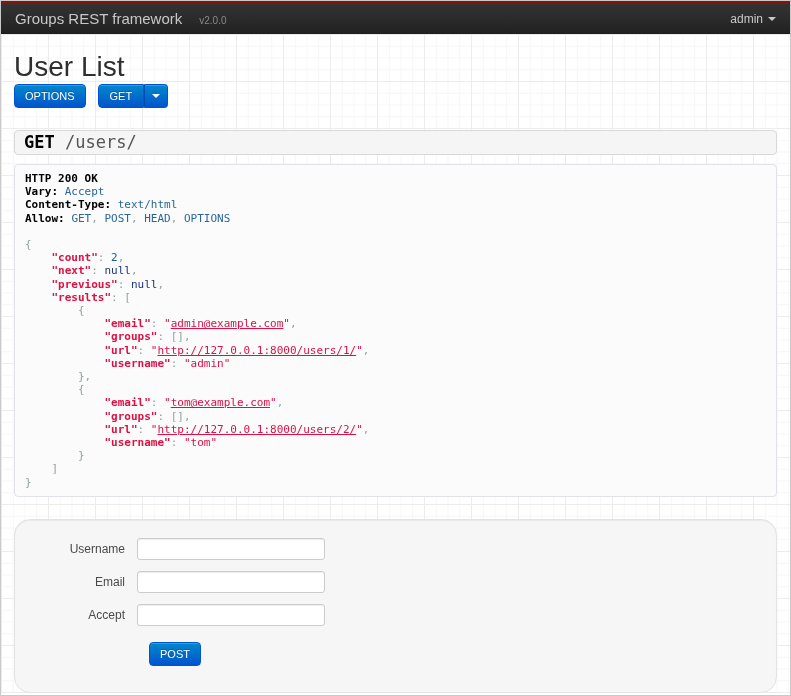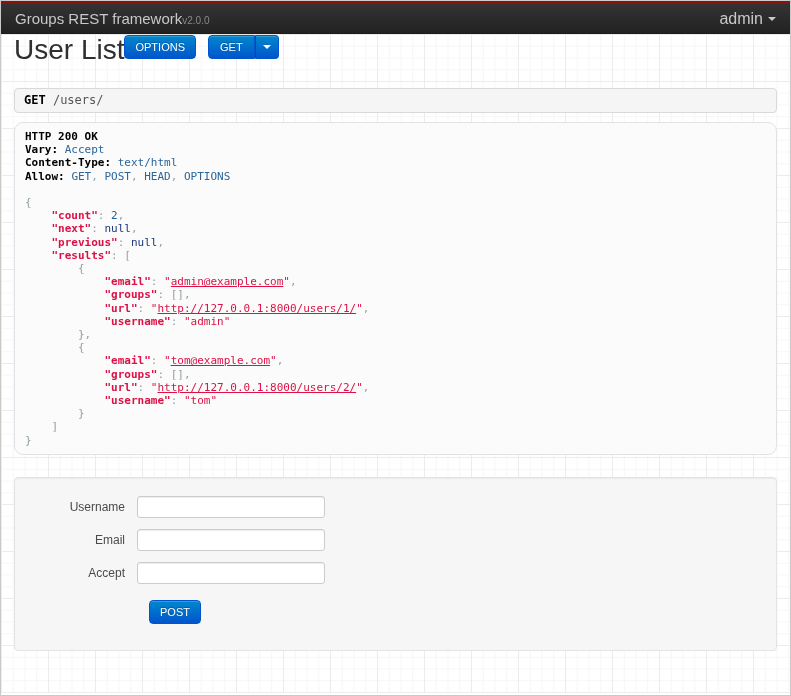--- a/index.html
+++ b/index.html
@@ -16,42 +16,42 @@
   
   .navbar {
     height:33px;
     background:linear-gradient(#333333,#222222);
     border-top:3px solid #8a120b;
     border-bottom:1px solid #1c1c1c;
     display:flex; align-items:center; justify-content:space-between;
     padding:0 14px;
   }
   .brand { color:#c8c8c8; font-size:15px; }
-  .brand .version { color:#8a8a8a; font-size:10px; margin-left:0; }
-  .user-menu { color:#c8c8c8; font-size:16px; display:flex; align-items:center; gap:5px; cursor:pointer; }
+  .brand .version { color:#8a8a8a; font-size:10px; margin-left:17px; }
+  .user-menu { color:#c8c8c8; font-size:12px; display:flex; align-items:center; gap:5px; cursor:pointer; }
   .caret {
     display:inline-block; width:0; height:0;
     border-left:4px solid transparent; border-right:4px solid transparent;
     border-top:4px solid #c8c8c8;
   }
 
   
   .content {
     height:659px;
     padding:0 13px;
     background-color:#ffffff;
     background-image:
       linear-gradient(to right,#ececec 1px,transparent 1px),
       linear-gradient(to bottom,#ececec 1px,transparent 1px),
       linear-gradient(to right,#f6f6f6 1px,transparent 1px),
       linear-gradient(to bottom,#f6f6f6 1px,transparent 1px);
     background-size:47px 47px,47px 47px,11.75px 11.75px,11.75px 11.75px;
   }
 
-  .header-row { display:flex; align-items:flex-start; padding-top:0; }
+  .header-row { display:flex; align-items:flex-start; padding-top:17px;flex-direction:column; }
   h1.page-title { font-size:28px; line-height:32px; font-weight:500; color:#2f2f2f; }
   .page-desc { margin-top:14px; font-size:12px; color:#333; }
 
   
   .btn {
     display:inline-block;
     color:#fff; font-size:11px; line-height:14px;
     padding:4px 10px;
     background:linear-gradient(#0088cc,#0055cc);
     border:1px solid #0055cc;
@@ -70,31 +70,31 @@
   .btn-caret .caret { border-top-color:#fff; }
 
   
   .request-bar {
     margin-top:22px;
     background:#f5f5f5;
     border:1px solid #d9d9d9;
     border-radius:4px;
     padding:5px 9px;
     font-family:"DejaVu Sans Mono", monospace;
-    font-size:12px; line-height:13px;
+    font-size:17px; line-height:13px;
   }
   .request-bar .method { font-weight:bold; color:#000; }
   .request-bar .path { color:#555; }
 
   
   .response-pre {
     margin-top:9px;
     background:#fbfbfb;
     border:1px solid #e1e1e8;
-    border-radius:9px;
+    border-radius:4px;
     padding:7px 10px;
     font-family:"DejaVu Sans Mono", monospace;
     font-size:11px; line-height:13.2px;
     color:#48484c;
     white-space:pre;
     overflow:hidden;
   }
   .tok-hdr  { color:#000; font-weight:bold; }
   .tok-pln  { color:#48484c; }
   .tok-hval { color:#2b6698; }
@@ -103,21 +103,21 @@
   .tok-str  { color:#d14; }
   .tok-lit  { color:#195f91; }
   .tok-kwd  { color:#1e347b; }
   a.tok-lnk { color:#d14; text-decoration:underline; cursor:pointer; }
 
   
   .well {
     margin-top:22px;
     background:#f6f6f6;
     border:1px solid #e3e3e3;
-    border-radius:4px;
+    border-radius:16px;
     box-shadow:inset 0 1px 1px rgba(0,0,0,.05);
     padding:18px 0 26px 0;
   }
   .form-row { display:flex; margin-bottom:11px; }
   .form-row label {
     width:122px; text-align:right; padding-right:12px;
     font-size:12px; color:#4a4a4a; line-height:22px;
   }
   .form-row input[type=text] {
     width:188px; height:22px;

